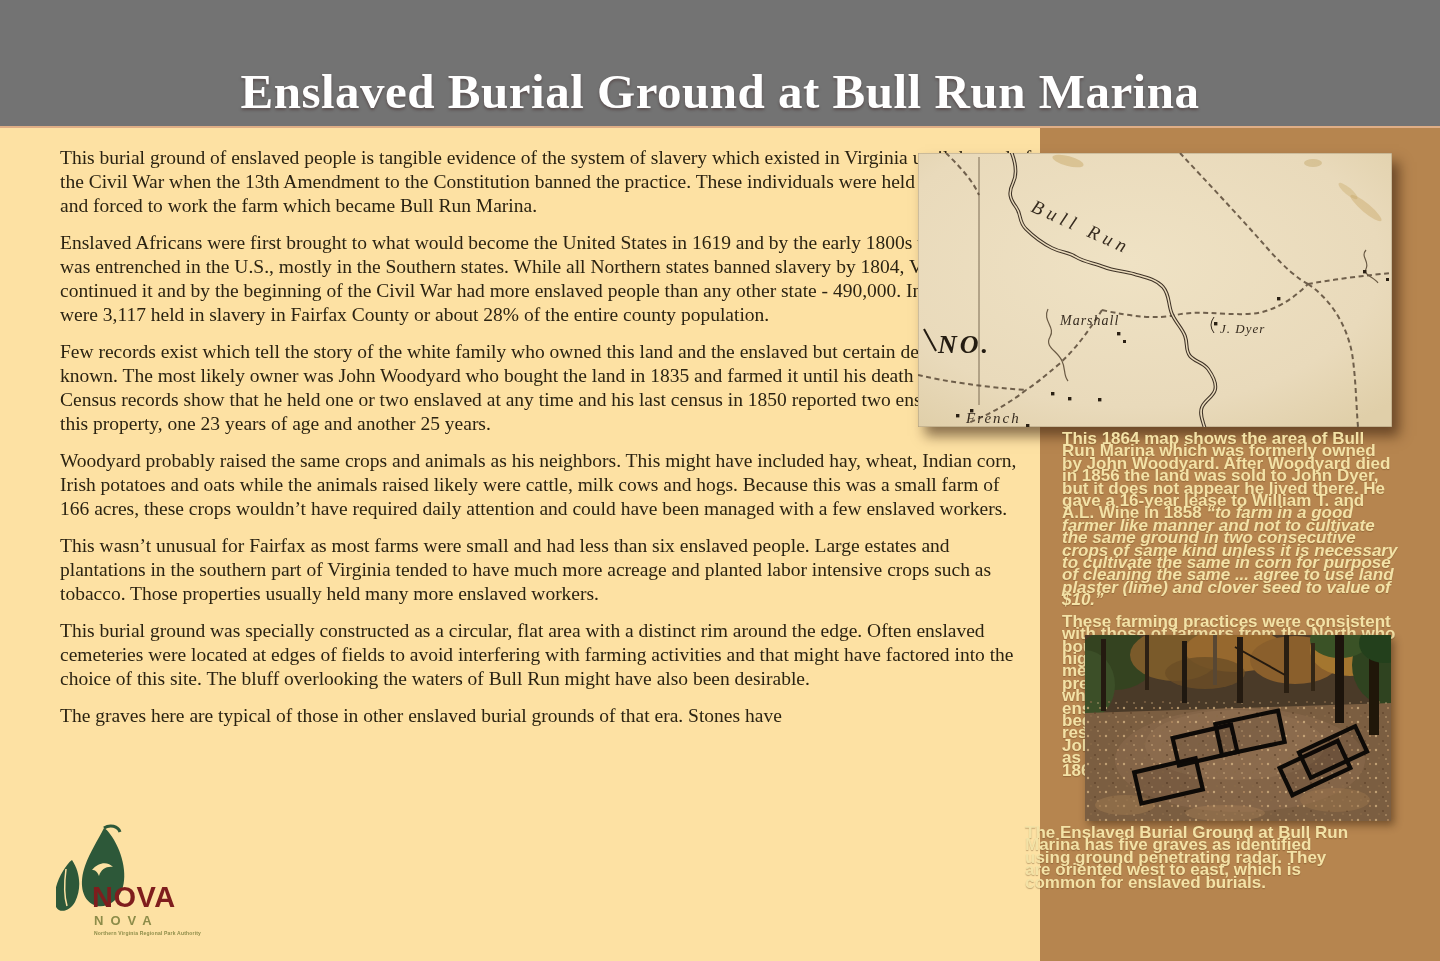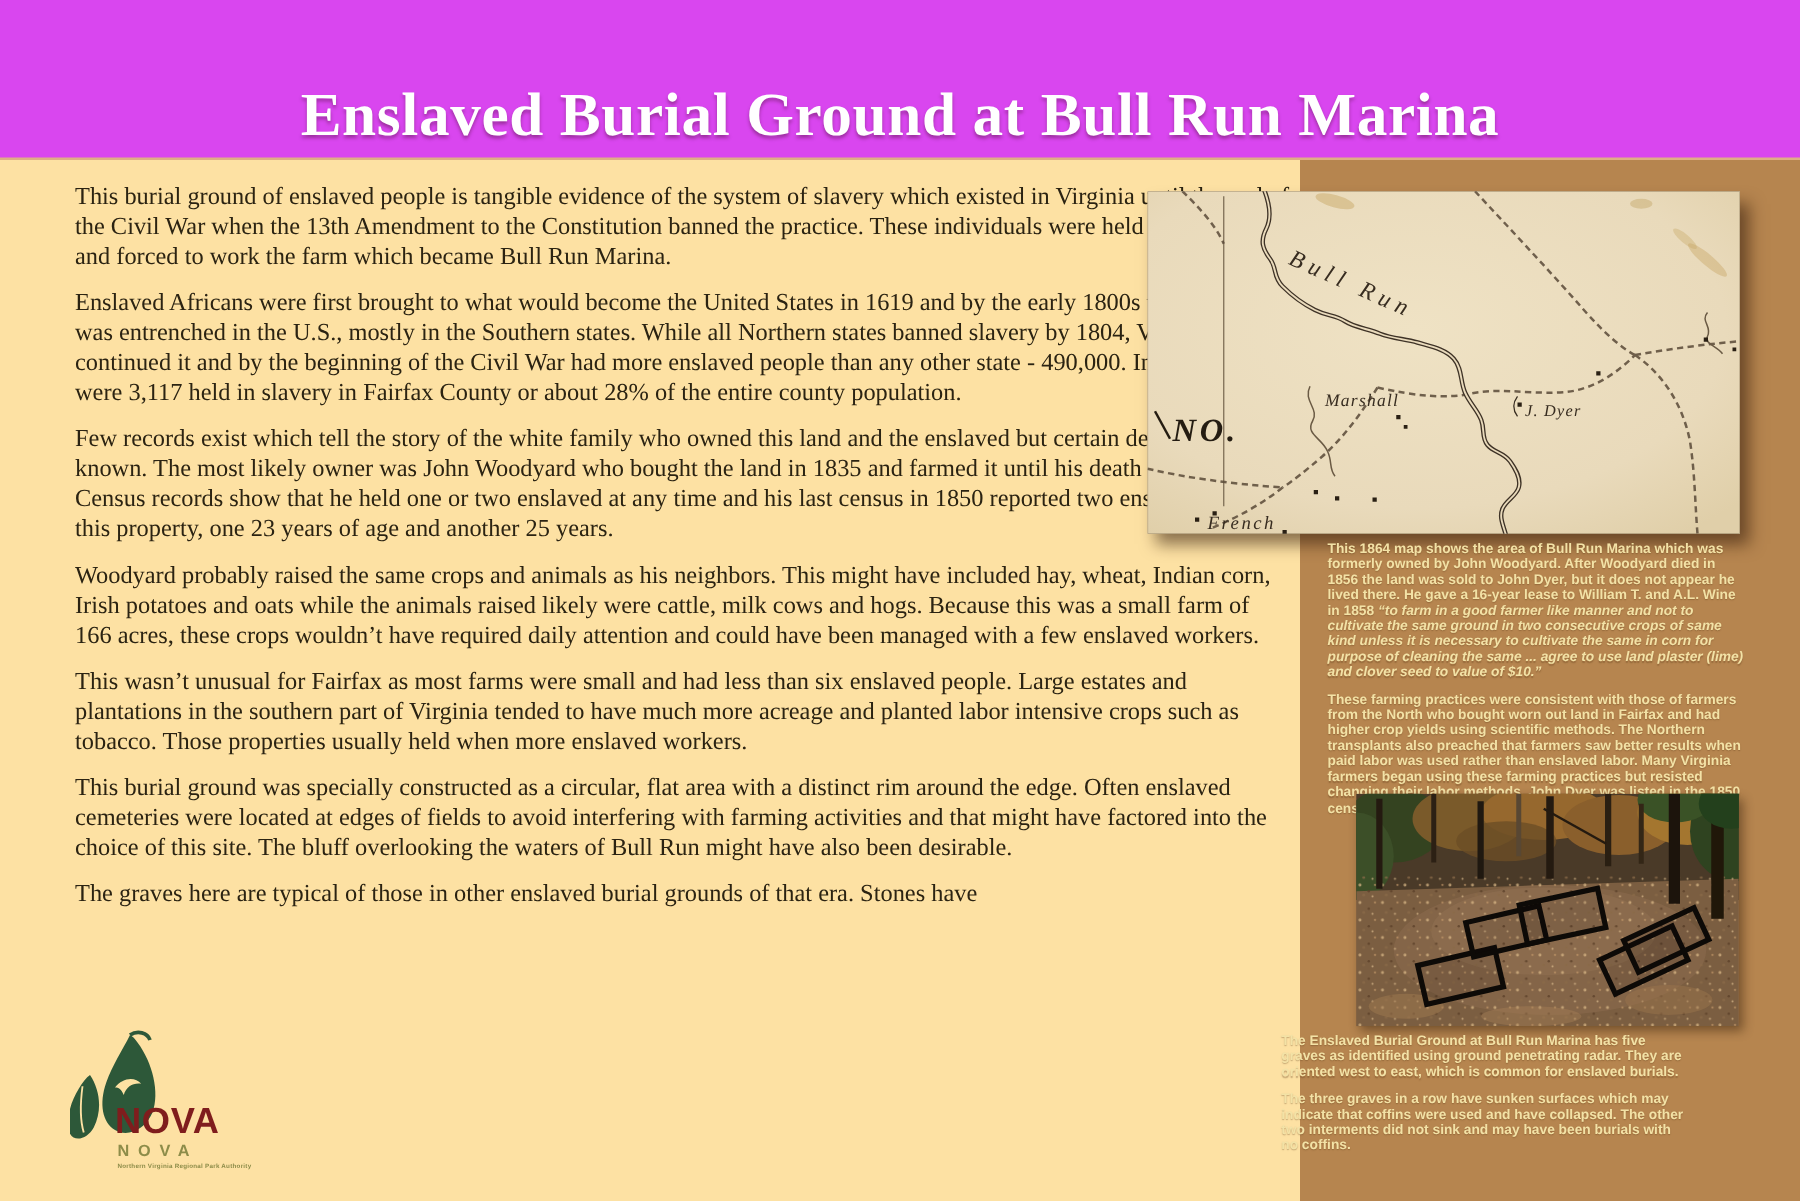--- a/index.html
+++ b/index.html
@@ -4,21 +4,21 @@
 <style>
   html,body { margin:0; padding:0; background:#6b6257; }
   .poster {
     position:relative; width:1440px; height:961px; overflow:hidden;
     background:#fde1a3;
     font-family:"Liberation Serif", serif;
   }
   
   .header-band {
     position:absolute; left:0; top:0; width:1440px; height:126px;
-    background:#d946ef; border-bottom:2px solid #dfae86;
+    background:#737373; border-bottom:2px solid #dfae86;
     display:flex; align-items:flex-end; justify-content:center;
   }
   .sign-title {
     margin:0 0 10px 0; color:#ffffff; font-weight:bold; font-size:49px; line-height:1;
     font-family:"Liberation Serif", serif; letter-spacing:0.5px;
     text-shadow:0 2px 3px rgba(40,5,5,.35);
   }
   
   .sidebar {
     position:absolute; left:1040px; top:128px; width:400px; height:833px;
@@ -37,21 +37,21 @@
     position:absolute; left:918px; top:153px; width:474px; height:274px; margin:0;
     box-shadow:7px 9px 12px rgba(45,22,8,.55);
     background:#e9dabb;
   }
   .map-figure svg { display:block; }
   
   .cap-block-top { position:absolute; left:1062px; top:433px; width:336px; }
   .cap-block-bottom { position:absolute; left:1025px; top:827px; width:328px; }
   .cap {
     color:#f3e2a6; font-family:"Liberation Sans", sans-serif;
-    font-size:11px; line-height:12.4px; font-weight:bold; margin:0 0 9px 0;
+    font-size:17px; line-height:12.4px; font-weight:bold; margin:0 0 9px 0;
     text-shadow:0 1px 1px rgba(90,55,20,.35);
   }
   .cap .quote { font-style:italic; }
   
   .photo-figure {
     position:absolute; left:1085px; top:635px; width:306px; height:186px; margin:0;
     box-shadow:3px 4px 8px rgba(40,20,5,.45);
   }
   .photo-figure svg { display:block; }
   
@@ -85,21 +85,21 @@
     <h1 class="sign-title">Enslaved Burial Ground at Bull Run Marina</h1>
   </header>
 
   <div class="sidebar"></div>
 
   <main class="body-text">
     <p>This burial ground of enslaved people is tangible evidence of the system of slavery which existed in Virginia until the end of the Civil War when the 13th Amendment to the Constitution banned the practice.  These individuals were held in bondage and forced to work the farm which became Bull Run Marina.</p>
     <p>Enslaved Africans were first brought to what would become the United States in 1619 and by the early 1800s the system was entrenched in the U.S., mostly in the Southern states. While all Northern states banned slavery by 1804, Virginia continued it and by the beginning of the Civil War had more enslaved people than any other state - 490,000. In 1860, there were 3,117 held in slavery in Fairfax County or about 28% of the entire county population.</p>
     <p>Few records exist which tell the story of the white family who owned this land and the enslaved but certain details are known. The most likely owner was John Woodyard who bought the land in 1835 and farmed it until his death in 1856. Census records show that he held one or two enslaved at any time and his last census in 1850 reported two enslaved men on this property, one 23 years of age and another 25 years.</p>
     <p>Woodyard probably raised the same crops and animals as his neighbors. This might have included hay, wheat, Indian corn, Irish potatoes and oats while the animals raised likely were cattle, milk cows and hogs.  Because this was a small farm of 166 acres, these crops wouldn’t have required daily attention and could have been managed with a few enslaved workers.</p>
-    <p>This wasn’t unusual for Fairfax as most farms were small and had less than six enslaved people. Large estates and plantations in the southern part of Virginia tended to have much more acreage and planted labor intensive crops such as tobacco. Those properties usually held when more enslaved workers.</p>
+    <p>This wasn’t unusual for Fairfax as most farms were small and had less than six enslaved people. Large estates and plantations in the southern part of Virginia tended to have much more acreage and planted labor intensive crops such as tobacco. Those properties usually held many more enslaved workers.</p>
     <p>This burial ground was specially constructed as a circular, flat area with a distinct rim around the edge. Often enslaved cemeteries were located at edges of fields to avoid interfering with farming activities and that might have factored into the choice of this site. The bluff overlooking the waters of Bull Run might have also been desirable.</p>
     <div>
       <p class="closing-first">The graves here are typical of those in other enslaved burial grounds of that era. Stones have</p>
     </div>
   </main>
 
   <figure class="map-figure">
     <svg width="474" height="274" viewBox="0 0 474 274">
       <defs>
         <radialGradient id="paperGrad" cx="45%" cy="40%" r="75%">
@@ -228,21 +228,20 @@
         <rect x="90" y="96" width="60" height="28" transform="rotate(-13 120 110)"></rect>
         <rect x="133" y="82" width="64" height="32" transform="rotate(-12 165 98)"></rect>
         <rect x="198" y="118" width="64" height="30" transform="rotate(-25 230 133)"></rect>
         <rect x="217" y="103" width="62" height="28" transform="rotate(-25 248 117)"></rect>
       </g>
     </svg>
   </figure>
 
   <div class="cap-block-bottom">
     <p class="cap">The Enslaved Burial Ground at Bull Run Marina has five graves as identified using ground penetrating radar.  They are oriented west to east, which is common for enslaved burials.</p>
-    <p class="cap">The three graves in a row have sunken surfaces which may indicate that coffins were used and have collapsed. The other two interments did not sink and may have been burials with no coffins.</p>
   </div>
 
   <div class="logo">
     <svg class="logo-leaf" width="82" height="98" viewBox="0 0 82 98">
 
       <path d="M 48,4 C 42,16 34,28 29,42 C 23,59 26,74 36,80 C 46,86 60,80 66,66
                C 72,50 66,26 54,10 C 52,7 50,5 48,4 Z" fill="#2d5839"></path>
       <path d="M 48,4 C 54,0 62,2 64,8" stroke="#2d5839" stroke-width="3" fill="none"></path>
 
       <path d="M 36,46 C 42,38 52,37 57,43 C 51,42 45,45 43,52 C 41,47 39,46 36,46 Z" fill="#fde1a3"></path>

